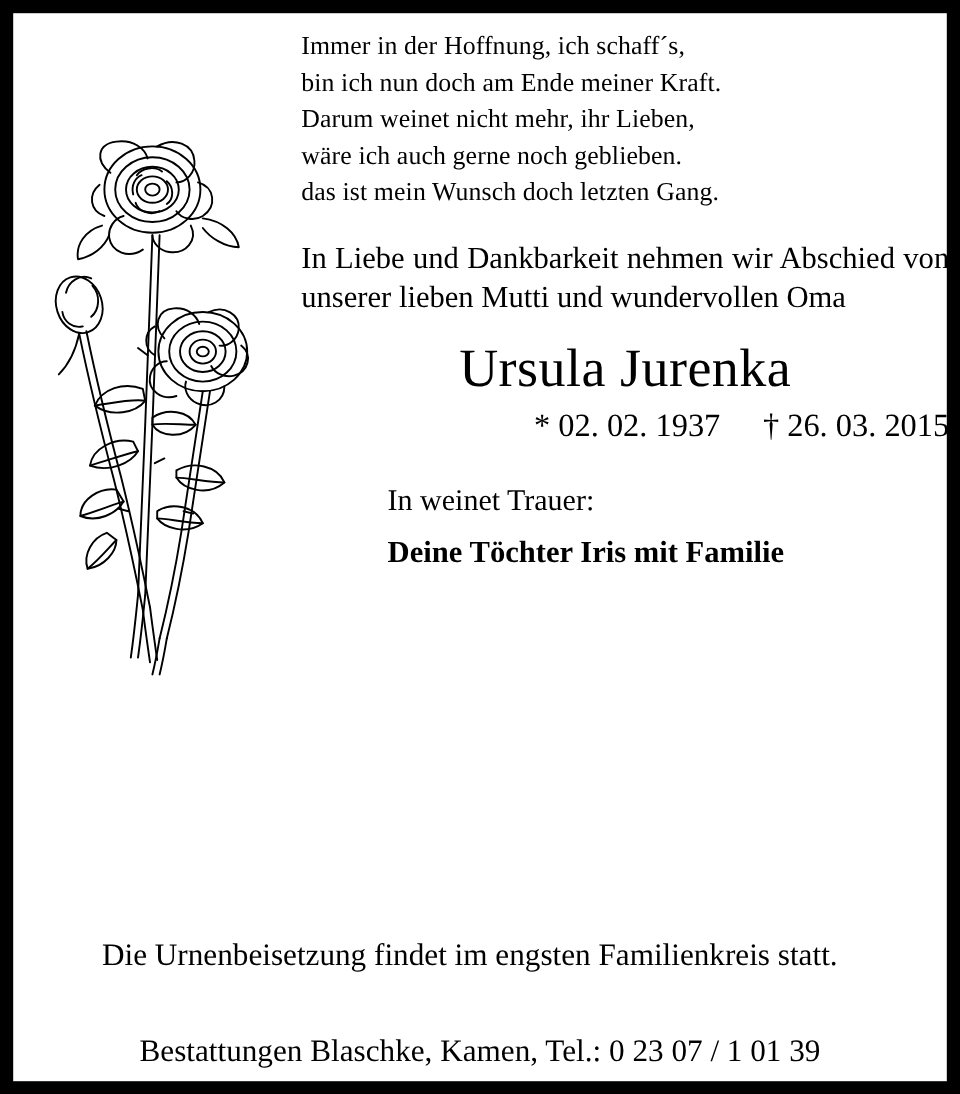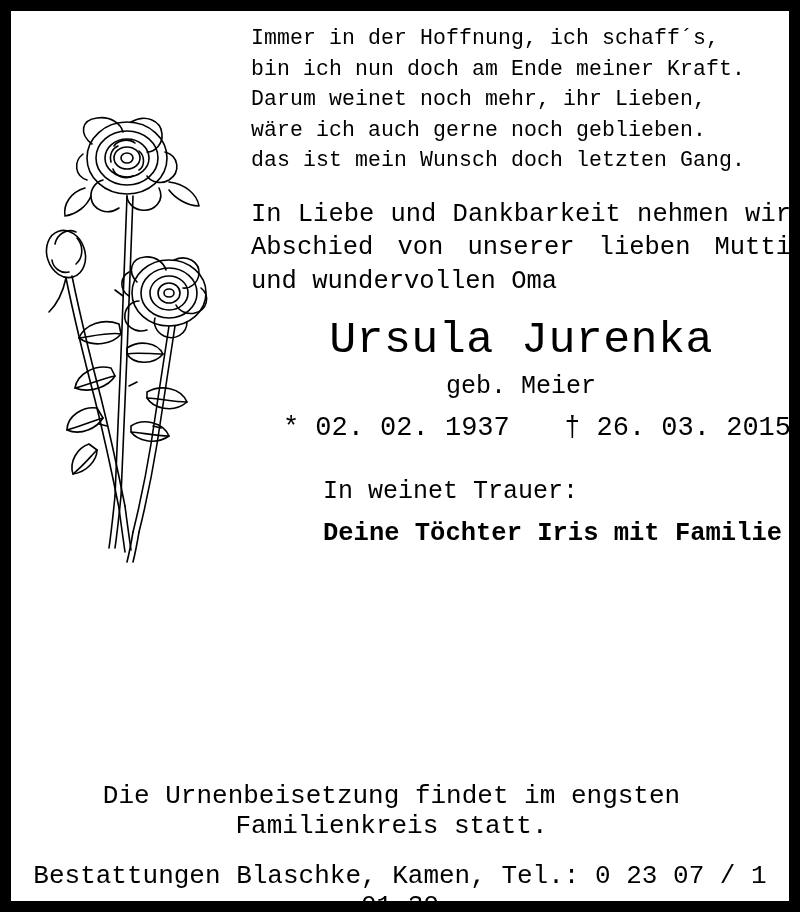--- a/index.html
+++ b/index.html
@@ -23,21 +23,20 @@
     border-bottom: 11px solid #000000;
     border-left: 11px solid #000000;
     border-right: 11px solid #000000;
     background: #ffffff;
   }
   .inner {
     position: relative;
     width: 100%;
     height: 100%;
     box-sizing: border-box;
-    font-family: Liberation Mono, monospace;
   }
   
   .rose-art {
     position: absolute;
     left: 8px;
     top: 85px;
     width: 215px;
     height: 475px;
   }
   .rose-art svg {
@@ -210,29 +209,28 @@
         <path d="M88 330 L80 328"></path>
         <path d="M134 330 L142 332"></path>
       </svg>
     </div>
 
     <div class="text-col">
 
       <div class="poem">
         <div>Immer in der Hoffnung, ich schaff´s,</div>
         <div>bin ich nun doch am Ende meiner Kraft.</div>
-        <div>Darum weinet noch mehr, ihr Lieben,</div>
+        <div>Darum weinet nicht mehr, ihr Lieben,</div>
         <div>wäre ich auch gerne noch geblieben.</div>
         <div>das ist mein Wunsch doch letzten Gang.</div>
       </div>
 
       <div class="dedication">In Liebe und Dankbarkeit nehmen wir Abschied von unserer lieben Mutti und wundervollen Oma</div>
 
       <div class="name">Ursula Jurenka</div>
-      <div class="maiden">geb. Meier</div>
 
       <div class="dates">
         <span>* 02. 02. 1937</span>
         <span class="sep"></span>
         <span>† 26. 03. 2015</span>
       </div>
 
       <div class="mourning-label">In weinet Trauer:</div>
       <div class="mourners">
         <div>Deine Töchter Iris mit Familie</div>

